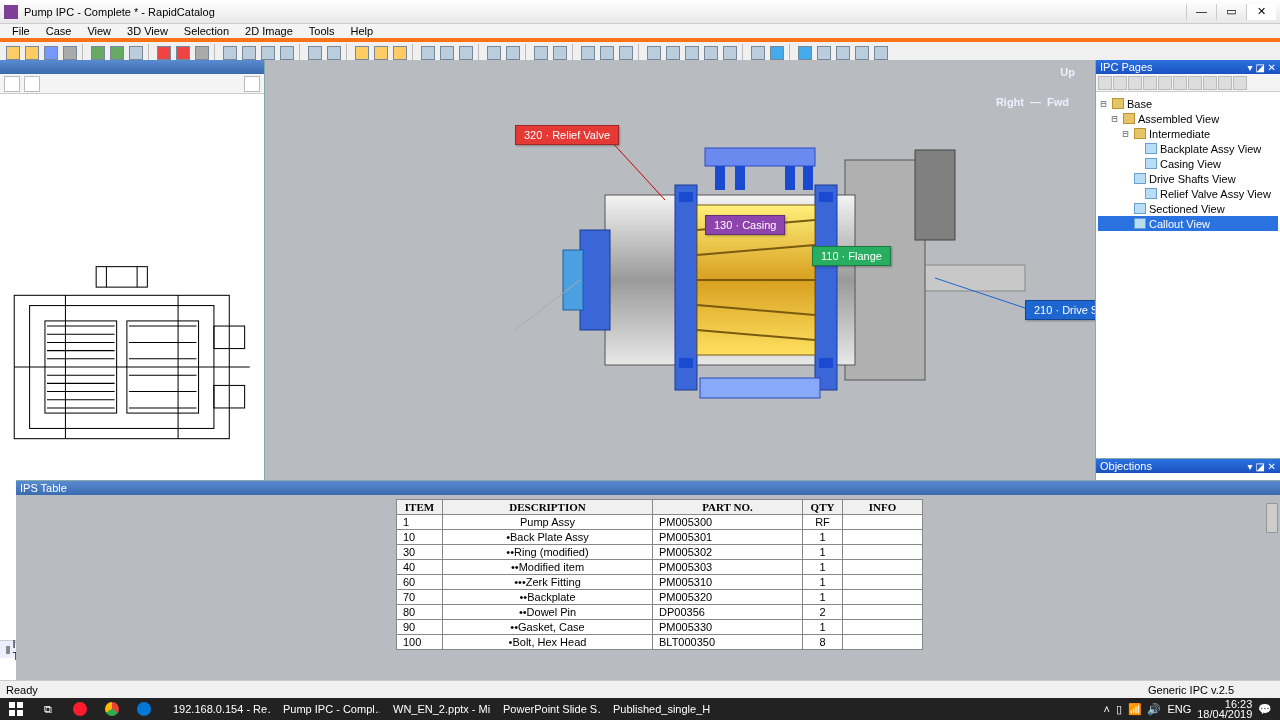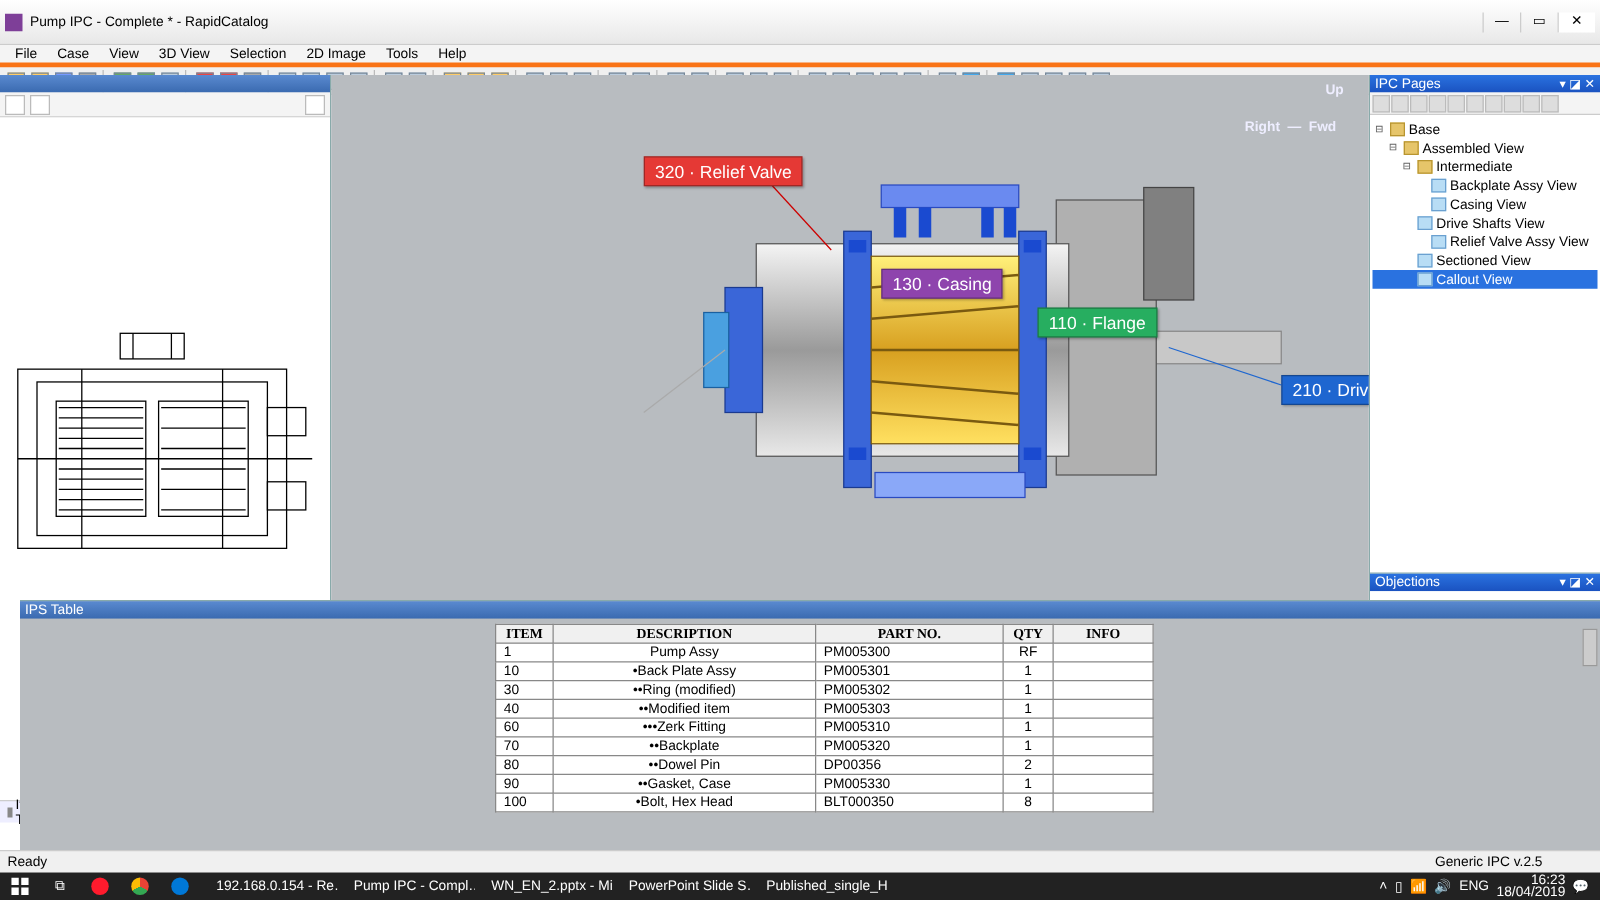--- a/index.html
+++ b/index.html
@@ -1,19 +1,19 @@
 <!DOCTYPE html>
 <html><head>
 <meta charset="utf-8">
 <style>
 * { margin:0; padding:0; box-sizing:border-box; font-family: Tahoma, "Segoe UI", sans-serif; font-size:11px; }
 html,body { width:1280px; height:720px; overflow:hidden; background:#fff; }
 
 
-.title-bar { height:36px; background:linear-gradient(#fff,#e8e8e8); display:flex; align-items:center; padding:0 4px; border-bottom:1px solid #ccc; }
+.title-bar { height:24px; background:linear-gradient(#fff,#e8e8e8); display:flex; align-items:center; padding:0 4px; border-bottom:1px solid #ccc; }
 .title-bar .app-icon { width:14px; height:14px; background:#7e3f98; margin-right:6px; }
 .title-bar .title { flex:1; }
 .win-btns { display:flex; gap:0; }
 .win-btn { width:30px; height:16px; text-align:center; line-height:14px; border-left:1px solid #ccc; cursor:pointer; }
 .win-close { background:#fff; }
 
 
 .menu-bar { height:18px; background:#f4f4f4; display:flex; align-items:center; padding:0 4px; border-bottom:4px solid #f97316; }
 .menu-item { padding:2px 8px; cursor:pointer; }
 
@@ -40,21 +40,21 @@
 .schematic { width:100%; height:100%; }
 .schematic line, .schematic rect { stroke:#000; stroke-width:1; fill:none; }
 
 
 .viewport { flex:1; position:relative; background:#b8bcc0; overflow:hidden; }
 .vp-axes { position:absolute; top:6px; right:20px; font-size:12px; color:#eef; font-weight:bold; text-align:right; }
 .vp-axes .ax-up { margin-bottom:18px; }
 .vp-axes .ax-row span { margin:0 6px;text-align:center; }
 .vp-canvas { position:absolute; left:120px; top:40px; width:800px; height:360px; }
 
-.callout { position:absolute; padding:3px 8px; color:#fff; font-size:14px; border:1px solid rgba(0,0,0,.3); box-shadow:1px 1px 2px rgba(0,0,0,.3); white-space:nowrap; }
+.callout { position:absolute; padding:3px 8px; color:#fff; font-size:11px; border:1px solid rgba(0,0,0,.3); box-shadow:1px 1px 2px rgba(0,0,0,.3); white-space:nowrap; }
 .cl-red    { background:#e53935; }
 .cl-purple { background:#8e44ad; }
 .cl-green  { background:#27ae60; }
 .cl-blue   { background:#1e66d0; }
 
 
 .right-panel { width:185px; display:flex; flex-direction:column; border-left:1px solid #8aa; }
 .rp-title { height:14px; background:linear-gradient(#2a72e0,#1a52c0); color:#fff; font-size:10px; padding:0 4px; display:flex; align-items:center; }
 .rp-toolbar { height:18px; background:#f4f4f4; border-bottom:1px solid #ccc; display:flex; align-items:center; padding:0 2px; gap:1px; }
 .rp-btn { width:14px; height:14px; background:#ddd; border:1px solid #bbb; cursor:pointer; }
@@ -392,21 +392,21 @@
               <rect x="434" y="258" width="14" height="10"></rect>
           </g>
 
           <line x1="225" y1="40" x2="280" y2="100" stroke="#c00" stroke-width="1"></line>
           <line x1="195" y1="180" x2="130" y2="230" stroke="#aaa" stroke-width="1"></line>
           <line x1="550" y1="178" x2="640" y2="208" stroke="#1e66d0" stroke-width="1"></line>
         </svg>
         <div id="callouts">
             <div class="callout cl-red" style="left: 130px; top: 25px;">320 · Relief Valve</div>
             <div class="callout cl-purple" style="left: 320px; top: 115px;">130 · Casing</div>
-            <div class="callout cl-green" style="left: 445px; top: 146px; text-align: center;">110 · Flange</div>
+            <div class="callout cl-green" style="left: 427px; top: 146px; text-align: center;">110 · Flange</div>
             <div class="callout cl-blue" style="left: 640px; top: 200px;">210 · Drive Shaft</div>
           </div>
       </div>
     </div>
 
     <div class="right-panel">
       <div class="rp-title"><span>IPC Pages</span><span style="flex:1"></span>▾ ◪ ✕</div>
       <div class="rp-toolbar" id="rp-toolbar">
           <div class="rp-btn"></div>
           <div class="rp-btn"></div>

